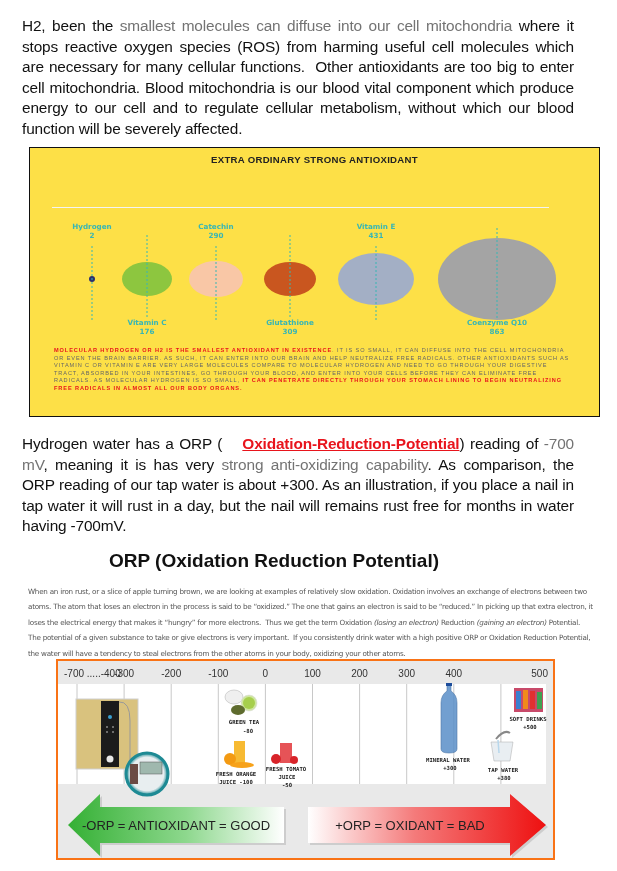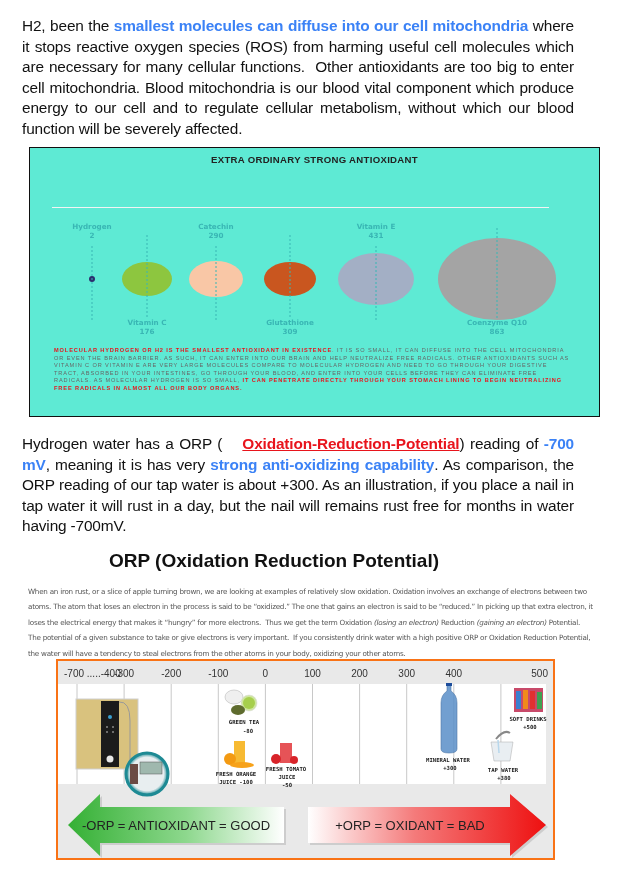--- a/index.html
+++ b/index.html
@@ -1,24 +1,24 @@
 <!DOCTYPE html>
 <html><head>
 <meta charset="utf-8">
 <style>
   html, body { margin:0; padding:0; background:#ffffff; }
   body { width:617px; height:871px; position:relative; overflow:hidden; font-family:"Liberation Sans", sans-serif; color:#111; }
   .para { position:absolute; left:22px; width:552px; font-size:15.4px; line-height:20.6px; text-align:justify; letter-spacing:-0.15px; }
-  .red { color:#3b82f6; font-weight:bold; }
+  .red { color:#737373; font-weight:normal; }
   .redu { color:#e8141c; font-weight:bold; text-decoration:underline;padding-left:20px; }
   #p1 { top:16px; }
   #p2 { top:434px; }
 
   
-  #h2box { position:absolute; left:29px; top:147px; width:569px; height:268px; border:1.5px solid #111; background:#5eead4; }
+  #h2box { position:absolute; left:29px; top:147px; width:569px; height:268px; border:1.5px solid #111; background:#fde047; }
   #h2box .t1, #h2box .t2 { position:absolute; left:0; width:100%; text-align:center; font-weight:bold; font-size:9.6px; letter-spacing:0.3px; color:#222; }
   #h2box .t1 { top:6px; }
   #h2box .t2 { top:27px; }
   #h2box .sep { position:absolute; left:22px; right:50px; top:59px; height:1px; background:#f3f3f3; }
   #diagram { position:absolute; left:0; top:0; }
   .mlabel { font-family:"DejaVu Sans", sans-serif; font-size:7.2px; font-weight:bold; fill:#39b6b4; }
   #h2note { position:absolute; left:24px; top:199px; width:520px; font-size:5.6px; line-height:7.6px; letter-spacing:0.9px; color:#666; text-transform:uppercase; }
   #h2note .r { color:#e8141c; font-weight:bold; }
 
   

